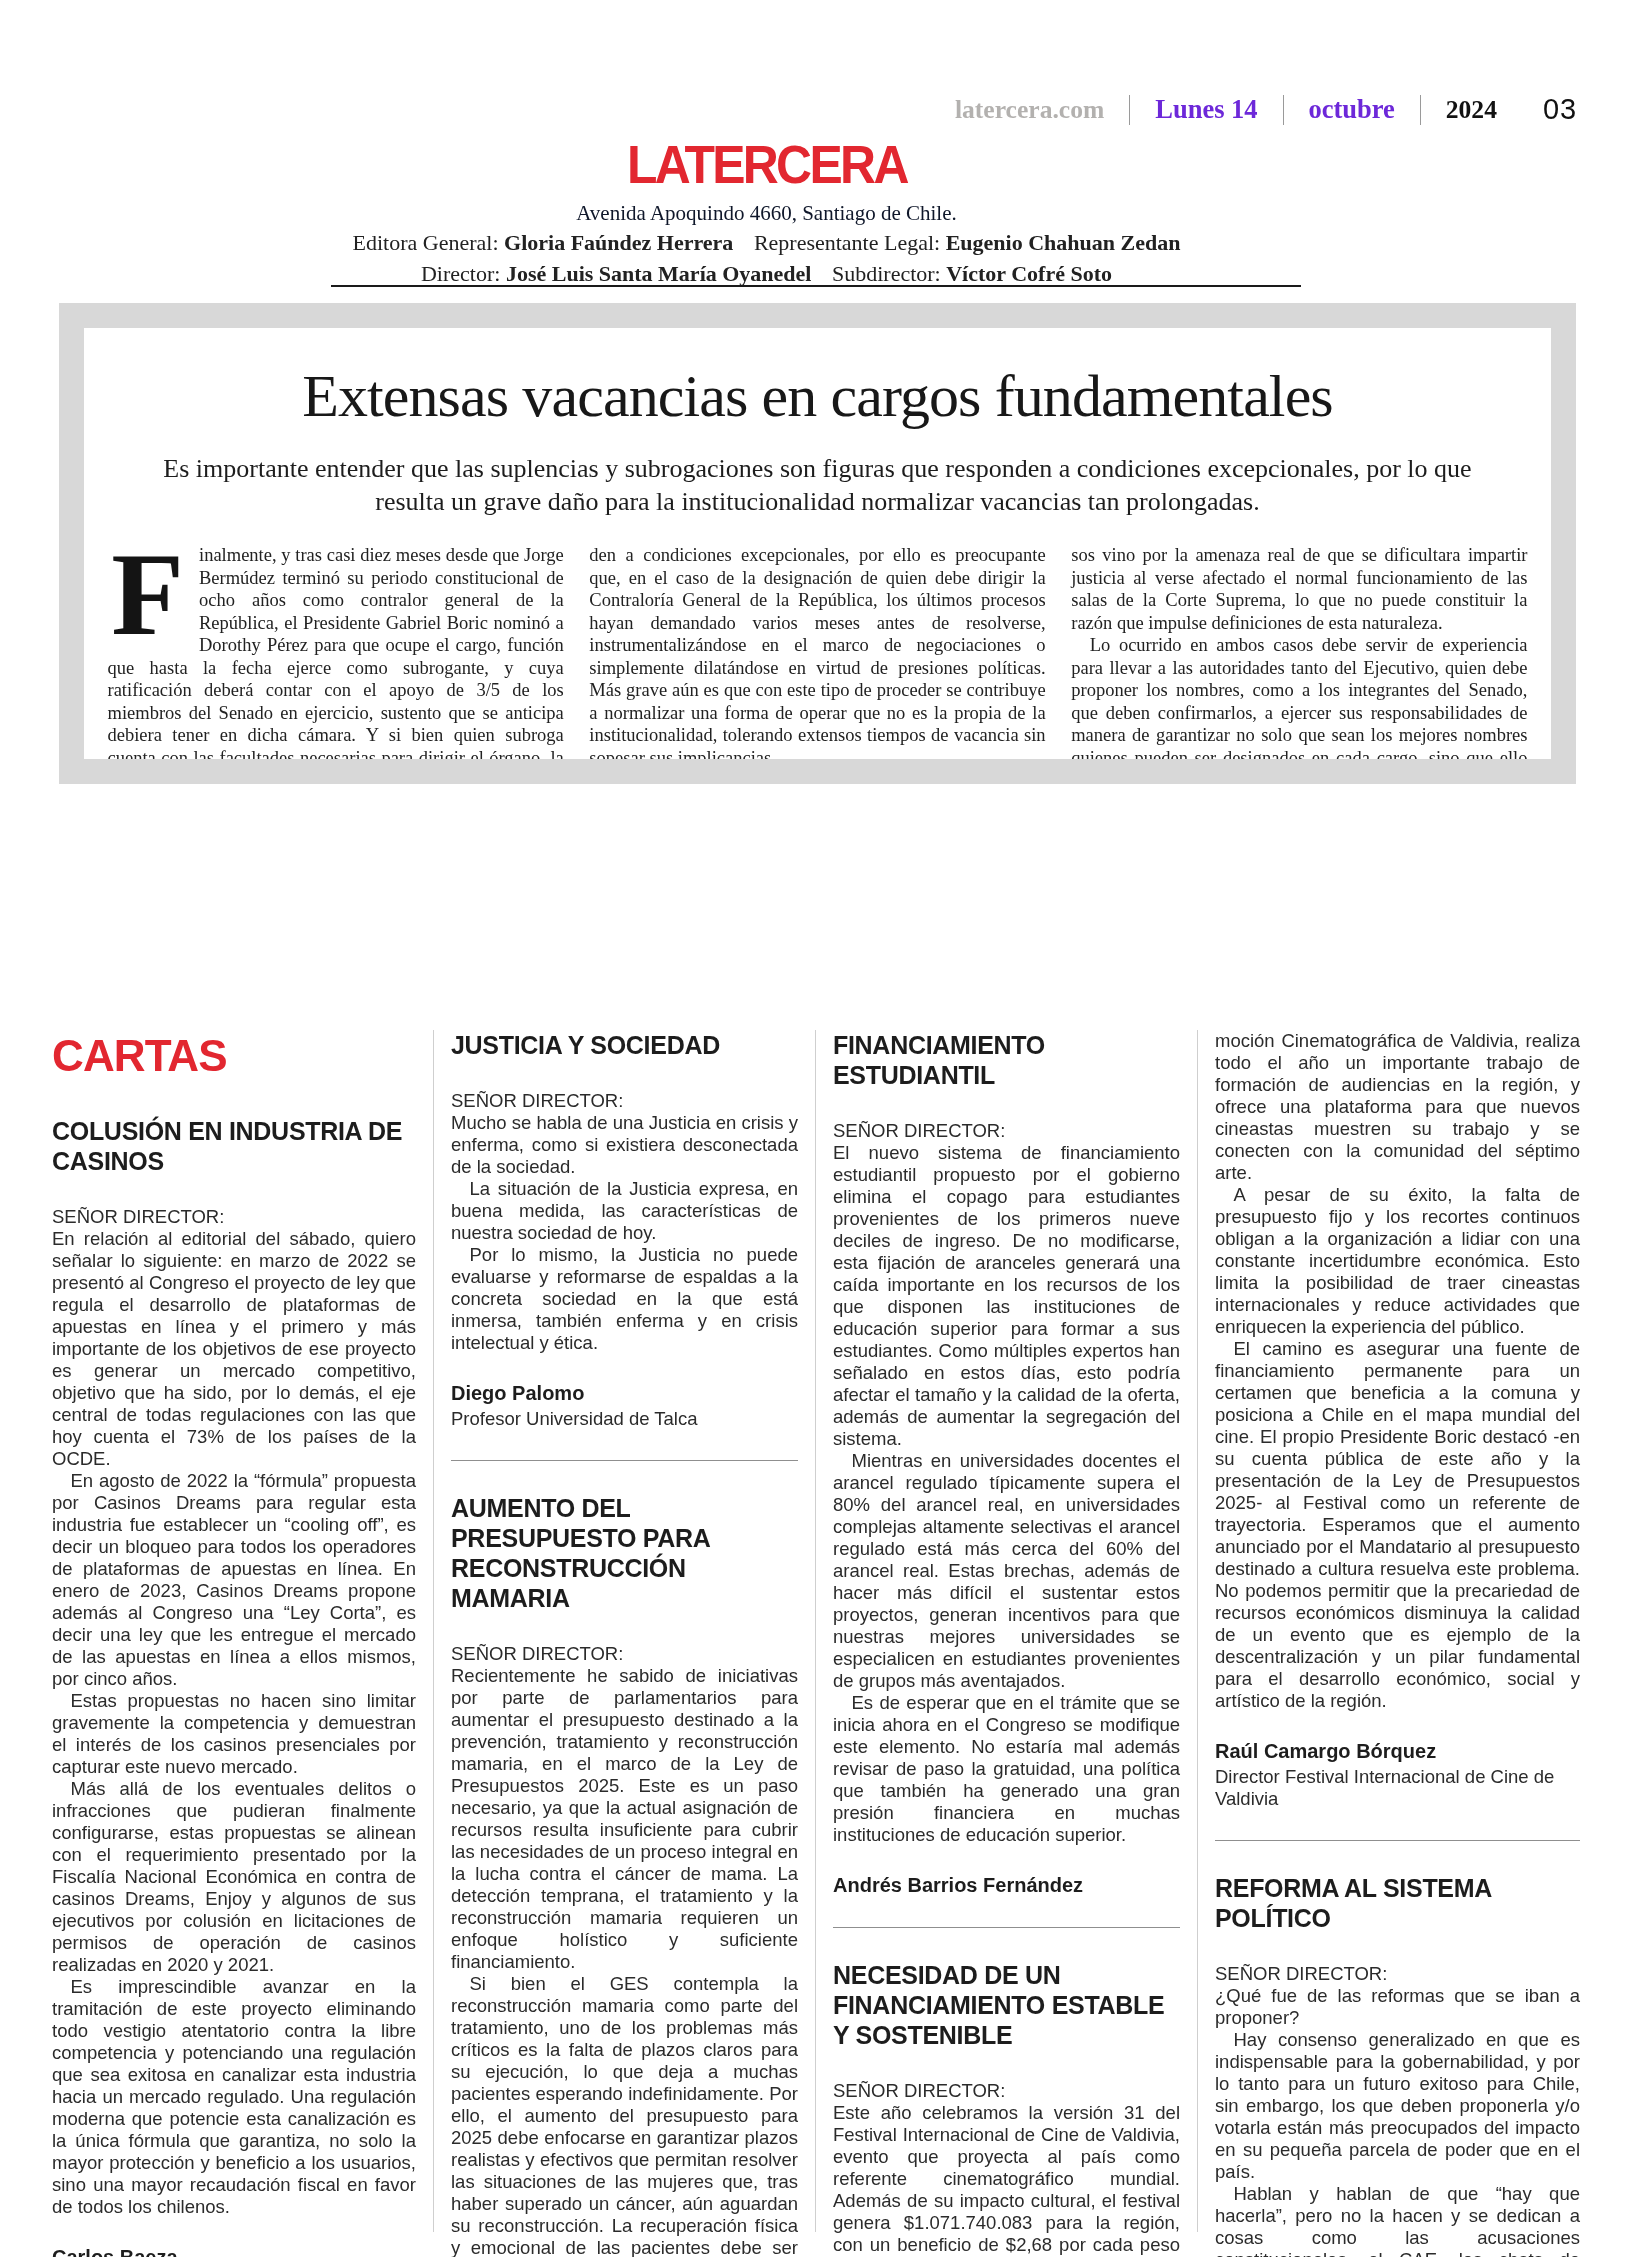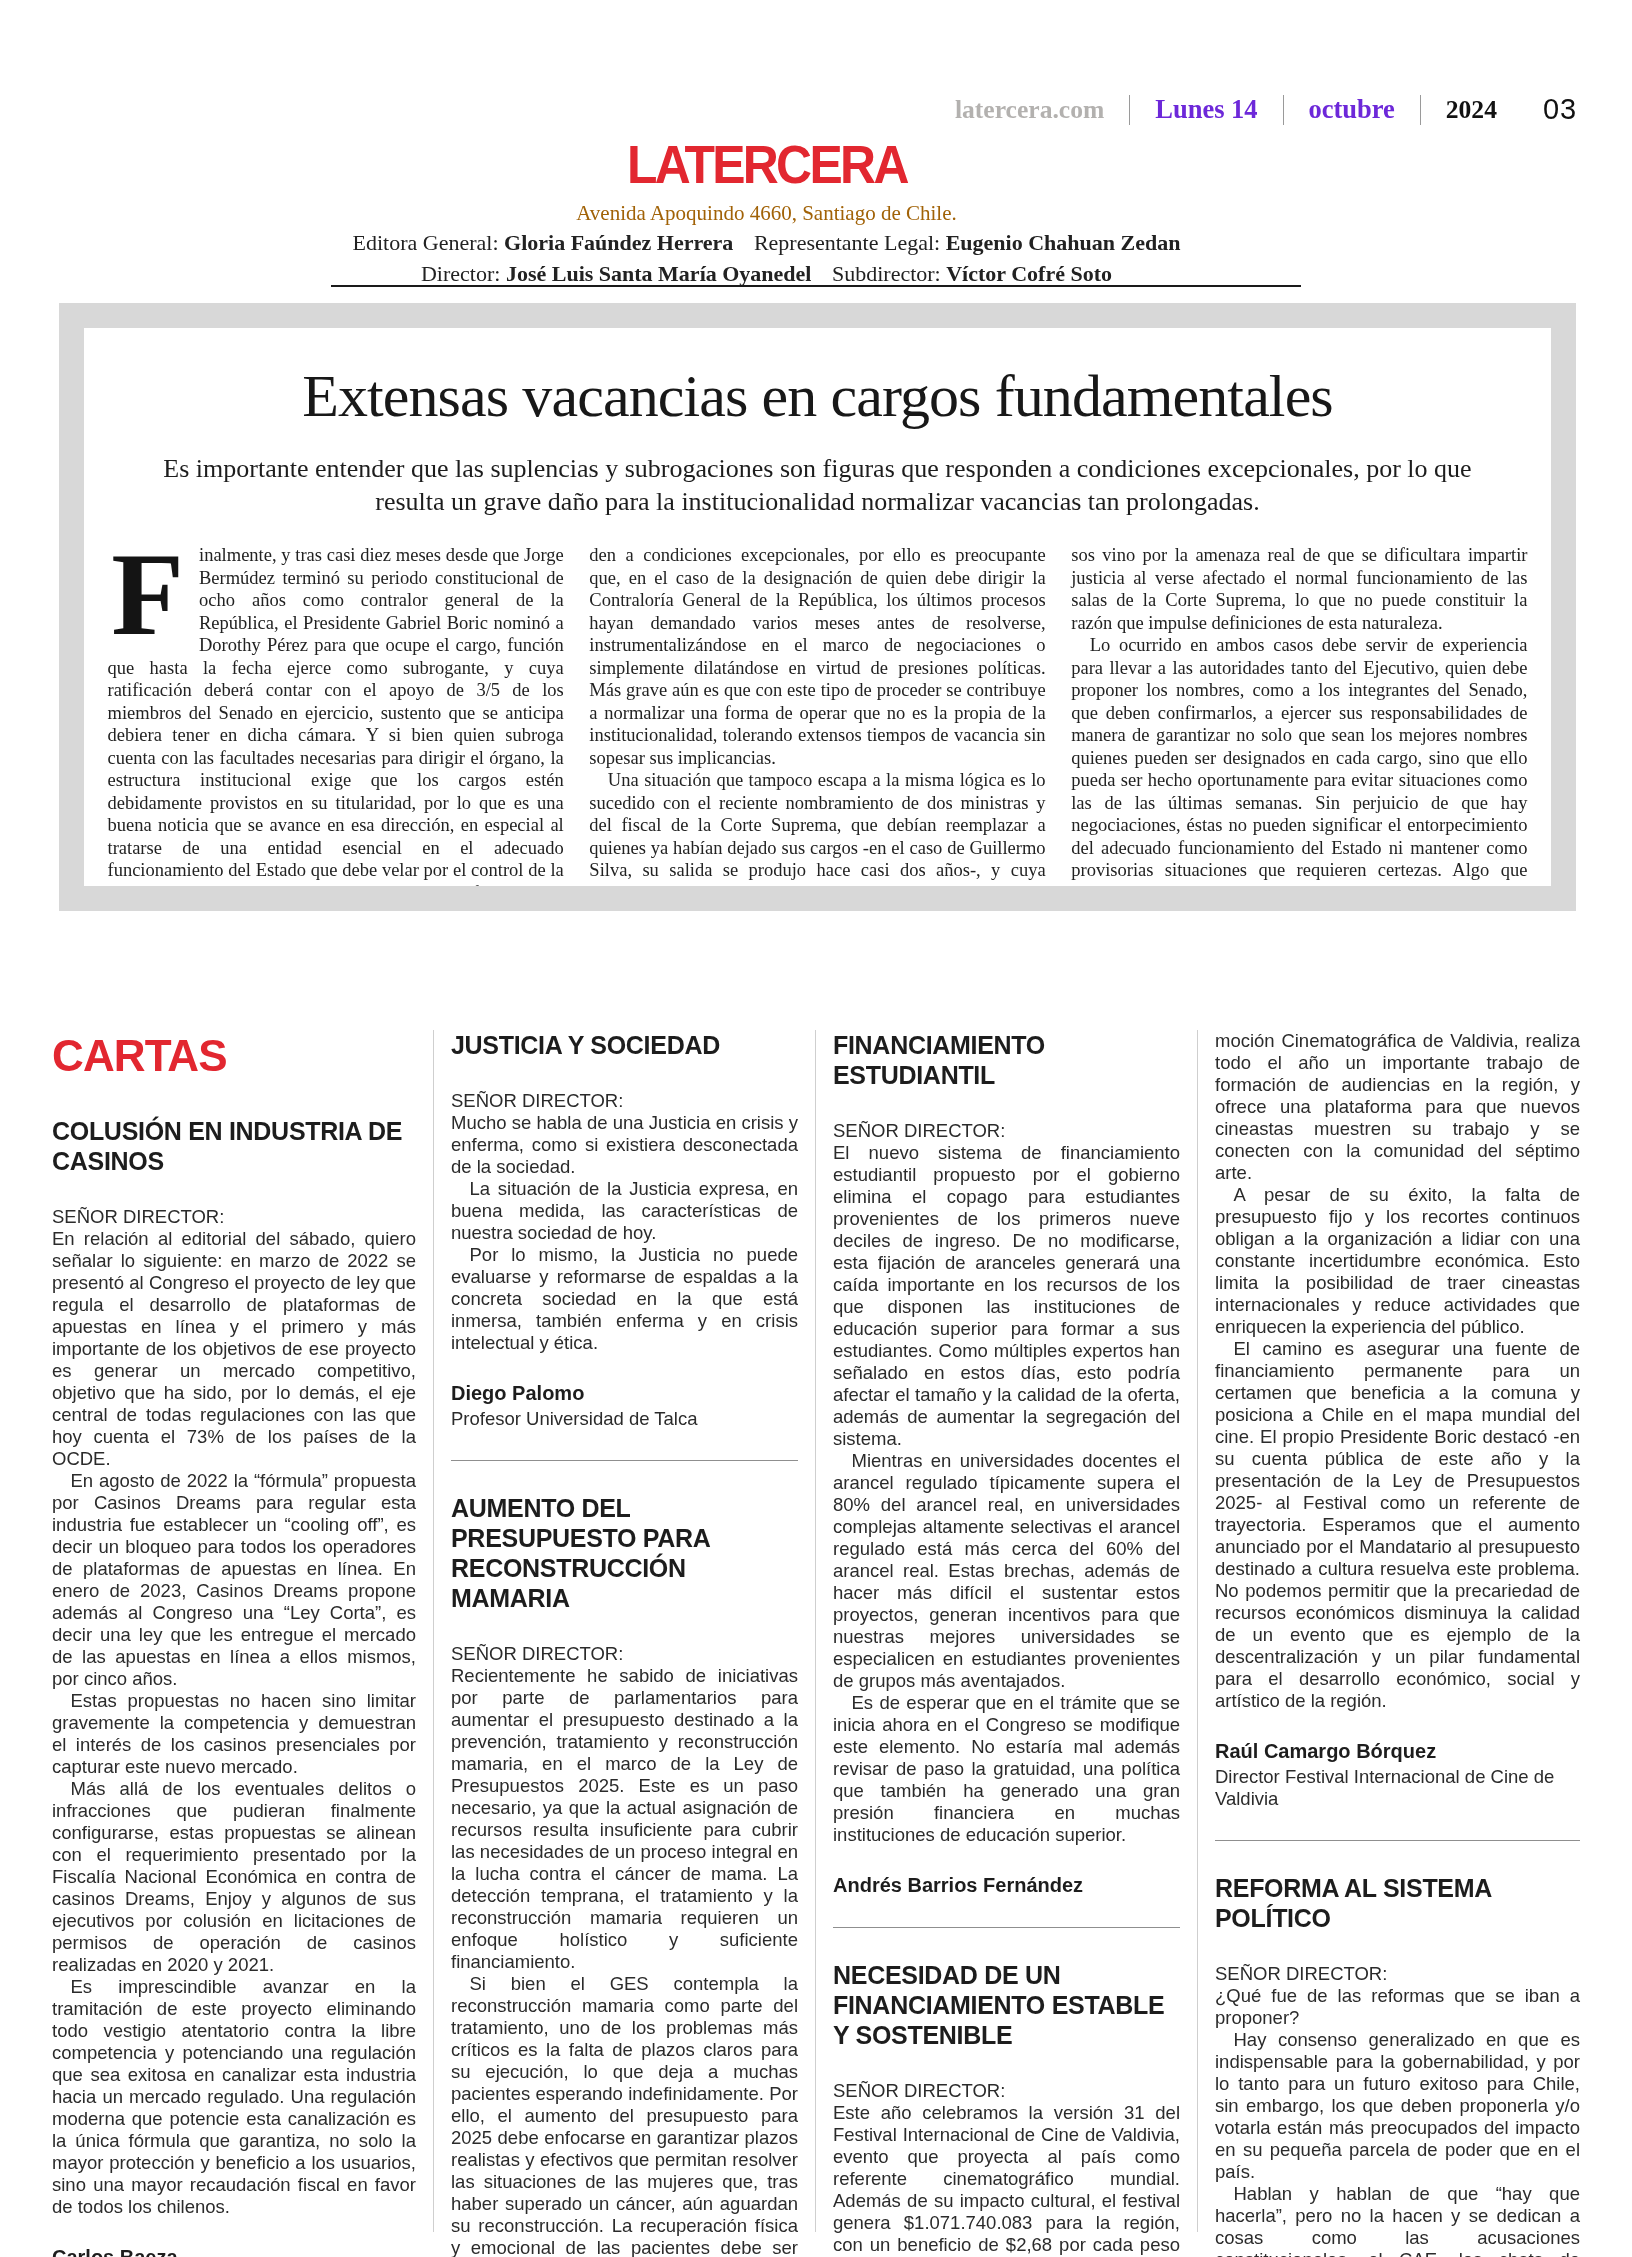--- a/index.html
+++ b/index.html
@@ -12,28 +12,28 @@
   .topbar-meta { position: absolute; top: 93px; right: 55px; display: flex; align-items: center; gap: 25px; }
   .meta-site { color: #b3b1af; font-weight: bold; font-size: 25.6px; }
   .vsep { width: 0.9px; height: 30px; background: #9a9a9a; }
   .meta-date { font-weight: bold; font-size: 26.5px; color: #6d28d9; }
   .meta-year { font-weight: bold; font-size: 25.6px; color: #121212; }
   .pageno { font-family: "Liberation Sans", sans-serif; font-weight: normal; font-size: 29px; color: #111; margin-left: 21px; letter-spacing: 0.9px; }
 
   
   .masthead { position: absolute; top: 138px; left: 52px; width: 1429px; text-align: center; }
   .brand { display: inline-block; color: #e22730; font-family: "Liberation Sans", sans-serif; font-weight: bold; font-size: 53px; letter-spacing: -2.8px; transform: scaleX(0.94); line-height: 1; }
-  .address { font-size: 21px; margin-top: 9.5px; color: #a16207; text-align: center; }
+  .address { font-size: 21px; margin-top: 9.5px; color: #0f172a; text-align: center; }
   .staff-line { font-size: 22px; margin-top: 4.7px; color: #222; }
   .staff-line b { font-weight: bold; }
   .staff-gap { display: inline-block; width: 9.5px; }
   .head-rule { position: absolute; top: 285px; left: 331px; width: 970px; height: 1.9px; background: #1a1a1a; }
 
   
-  .editorial-box { position: absolute; top: 303px; left: 59px; width: 1517px; height: 608px; background: #d8d8d8; padding: 24.6px; }
+  .editorial-box { position: absolute; top: 303px; left: 59px; width: 1517px; height: 481px; background: #d8d8d8; padding: 24.6px; }
   .editorial-inner { width: 100%; height: 100%; background: #fff; padding: 21px 23px 0 23px; overflow: hidden; }
   .ed-title { text-align: center; font-weight: normal; font-size: 60px; letter-spacing: -0.9px; color: #181818; margin: 13.2px 0 21px 0; }
   .ed-subtitle { text-align: center; font-size: 26px; line-height: 33px; width: 1363px; margin: 0 auto 26.5px auto; color: #1d1d1d; }
   .ed-cols { display: flex; gap: 25.6px; width: 1420px; margin: 0 auto; }
   .ed-col { flex: 1; text-align: justify; font-size: 18.5px; line-height: 22.5px; color: #222; }
   .ed-text { white-space: pre-line; }
   .dropcap { float: left; font-weight: bold; font-size: 119px; line-height: 93px; padding: 3.8px 15px 0 3.8px; color: #141414; }
 
   
   .cartas { position: absolute; top: 1030px; left: 52px; width: 1528px; height: 1202px; display: flex; font-family: "Liberation Sans", sans-serif; color: #2b2b2b; }

